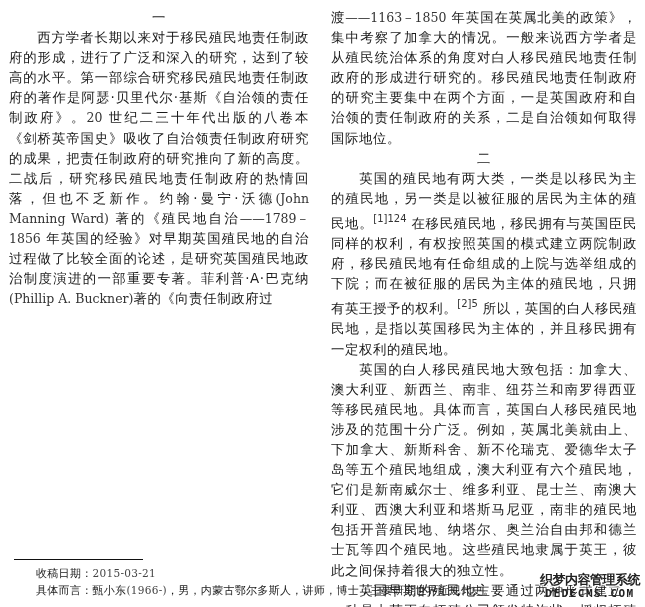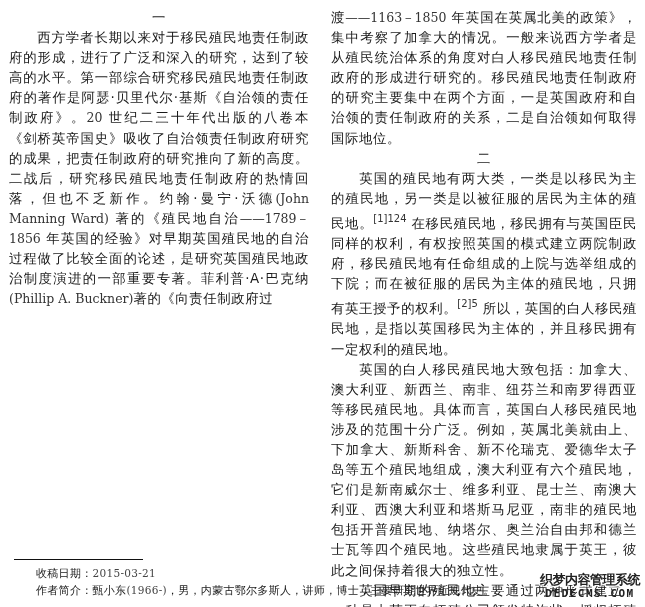--- a/index.html
+++ b/index.html
@@ -40,19 +40,19 @@
   <p class="p">英国的白人移民殖民地大致包括：加拿大、澳大利亚、新西兰、南非、纽芬兰和南罗得西亚等移民殖民地。具体而言，英国白人移民殖民地涉及的范围十分广泛。例如，英属北美就由上、下加拿大、新斯科舍、新不伦瑞克、爱德华太子岛等五个殖民地组成，澳大利亚有六个殖民地，它们是新南威尔士、维多利亚、昆士兰、南澳大利亚、西澳大利亚和塔斯马尼亚，南非的殖民地包括开普殖民地、纳塔尔、奥兰治自由邦和德兰士瓦等四个殖民地。这些殖民地隶属于英王，彼此之间保持着很大的独立性。</p>
   <p class="p">英国早期的殖民地主要通过两种形式建立，一种是由英王向拓殖公司颁发特许状，授权拓殖公司</p>
 </div>
 
 <div class="rule"></div>
 
 <div class="fn l1">
   <span class="k">收稿日期：</span><span class="v">2015-03-21</span>
 </div>
 <div class="fn l2">
-  <span class="k">作者简介：</span><span>甄小东</span><span class="v">(1966-)</span><span>，男，内蒙古鄂尔多斯人，讲师，博士，主要研究世界近现代史。</span>
+  <span class="k">具体而言：</span><span>甄小东</span><span class="v">(1966-)</span><span>，男，内蒙古鄂尔多斯人，讲师，博士，主要研究世界近现代史。</span>
 </div>
 
 <div class="wm">
   <div class="zh">织梦内容管理系统</div>
   <div class="en">DEDECMS.COM</div>
 </div>
 
 </body></html>

